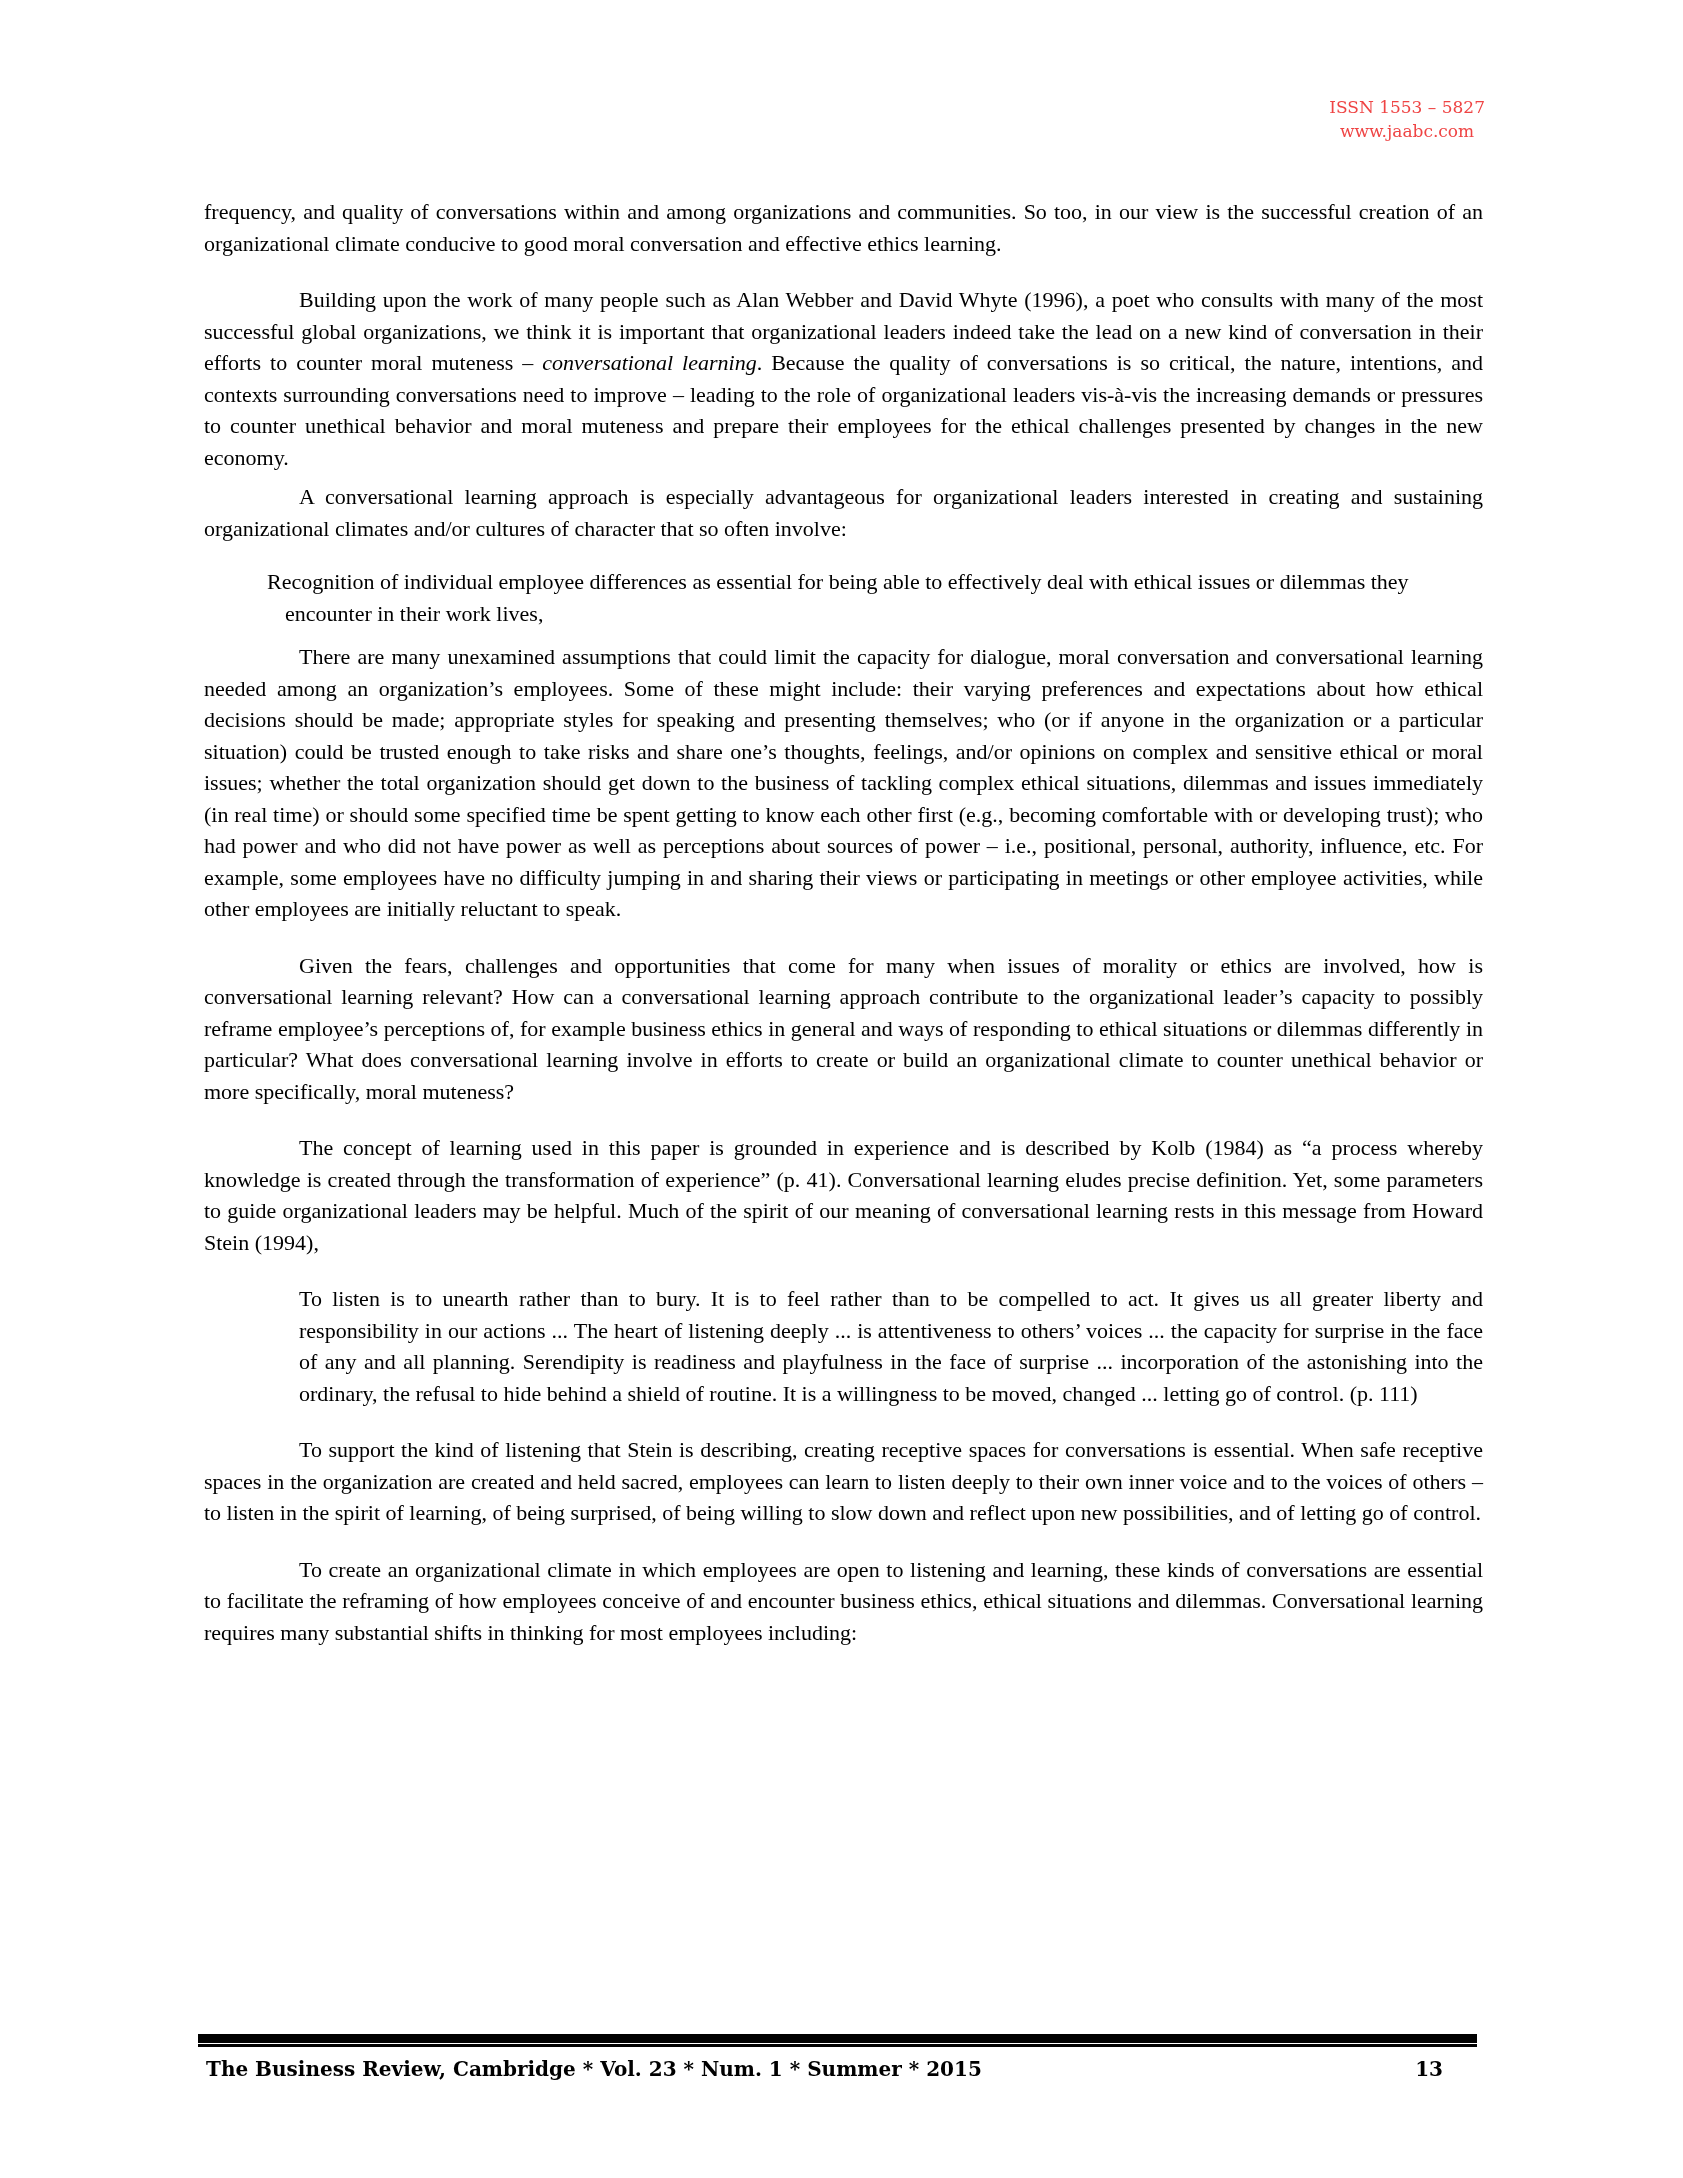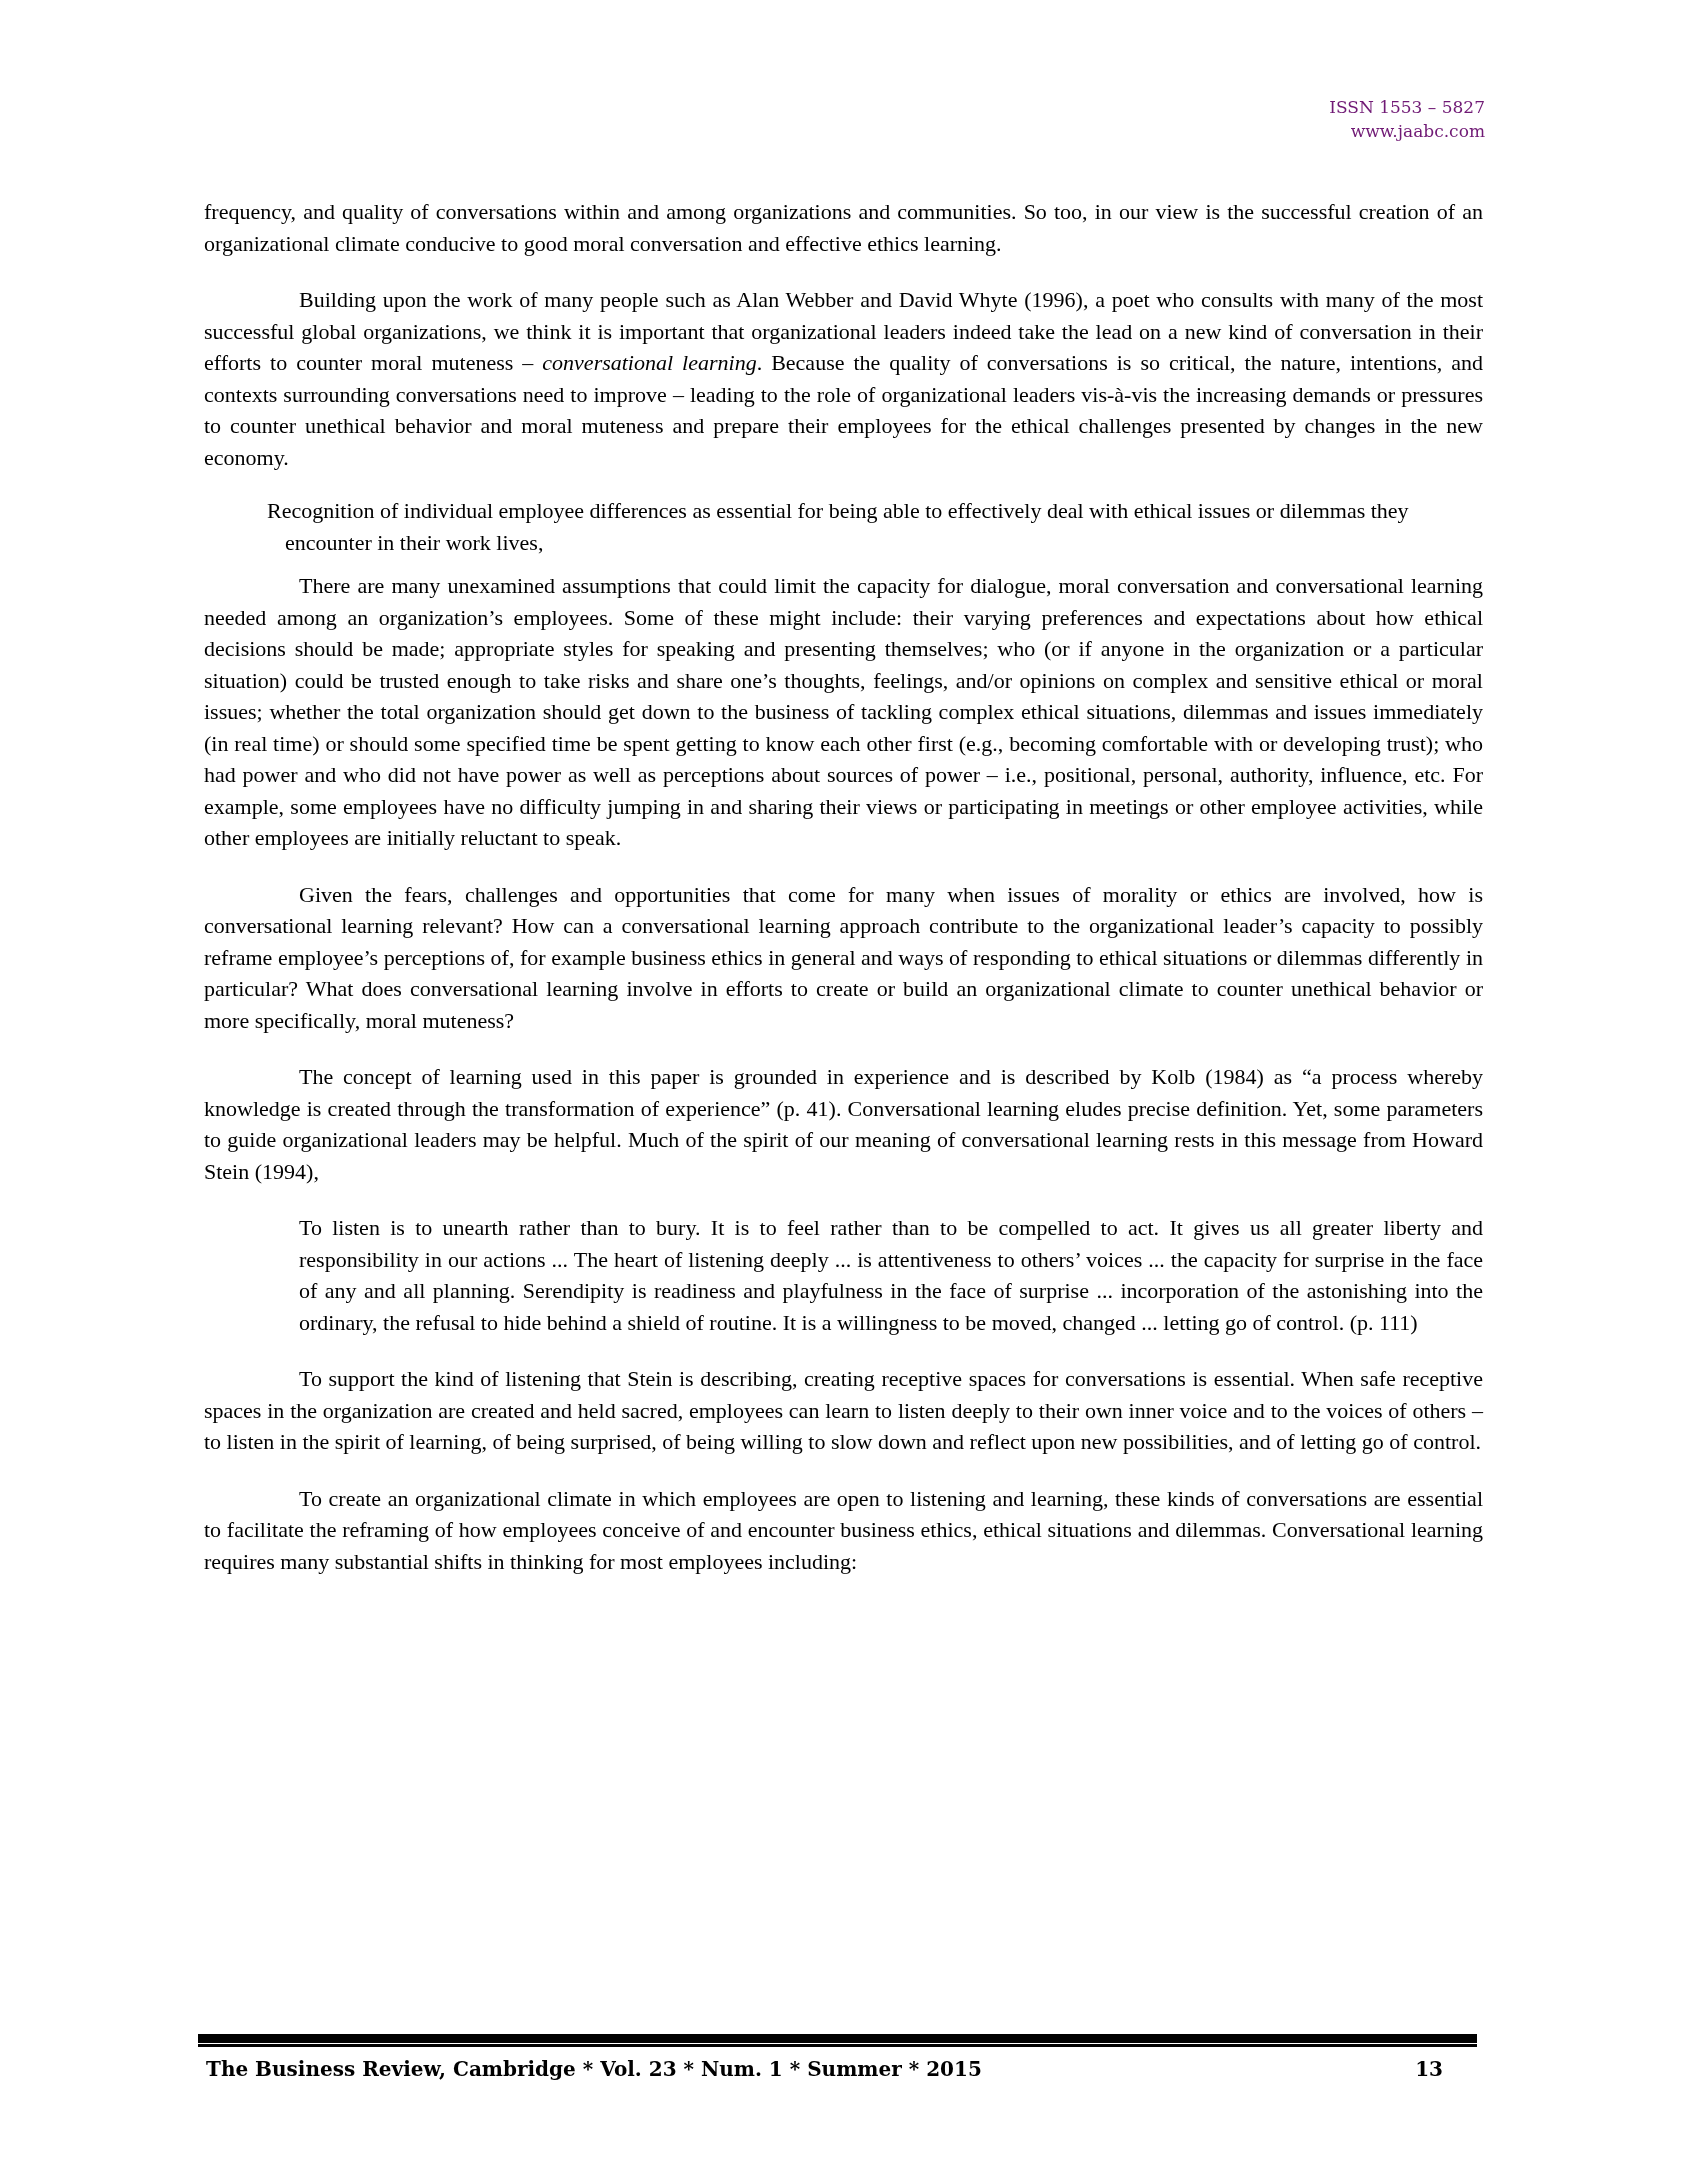--- a/index.html
+++ b/index.html
@@ -1,19 +1,19 @@
 <!DOCTYPE html>
 <html><head>
   <meta charset="utf-8">
   <style>
     html, body { margin: 0; padding: 0; background: #ffffff; }
     body { width: 1683px; height: 2178px; position: relative; overflow: hidden; color: #000; }
     .header {
-      position: absolute; top: 95px; right: 198px; text-align: right;
-      font-family: "DejaVu Serif", serif; font-size: 17px; line-height: 24px; color: #701a75;
+      position: absolute; top: 95px; right: 198px; text-align: center;
+      font-family: "DejaVu Serif", serif; font-size: 17px; line-height: 24px; color: #ef4444;
     }
     .content {
       position: absolute; left: 204px; top: 196px; width: 1279px;
       font-family: "Liberation Serif", serif; font-size: 22px; line-height: 31.5px;
       text-align: justify;
     }
     .content p { margin: 0; }
     .indent { text-indent: 95px; }
     .gap { margin-top: 25px !important; }
     .gap-sm { margin-top: 8px !important; }
@@ -34,20 +34,21 @@
 <body>
 
 <div class="header">
   <div>ISSN 1553 – 5827</div>
   <div>www.jaabc.com</div>
 </div>
 
 <div class="content">
   <p>frequency, and quality of conversations within and among organizations and communities.  So too, in our view is the successful creation of an organizational climate conducive to good moral conversation and effective ethics learning.</p>
   <p class="indent gap"><span>Building upon the work of many people such as Alan Webber and David Whyte (1996), a poet who consults with many of the most successful global organizations, we think it is important that organizational leaders indeed take the lead on a new kind of conversation in their efforts to counter moral muteness – </span><em>conversational learning</em><span>.  Because the quality of conversations is so critical, the nature, intentions, and contexts surrounding conversations need to improve – leading to the role of organizational leaders vis-à-vis the increasing demands or pressures to counter unethical behavior and moral muteness and prepare their employees for the ethical challenges presented by changes in the new economy.</span></p>
+  <p class="indent gap-sm" style="margin-top:14px">A conversational learning approach is especially advantageous for organizational leaders interested in creating and sustaining organizational climates and/or cultures of character that so often involve:</p>
   <ul class="list">
     <li>Recognition of individual employee differences as essential for being able to effectively deal with ethical issues or dilemmas they encounter in their work lives,</li>
   </ul>
   <p class="indent" style="margin-top:12px">There are many unexamined assumptions that could limit the capacity for dialogue, moral conversation and conversational learning needed among an organization’s employees.  Some of these might include:  their varying preferences and expectations about how ethical decisions should be made; appropriate styles for speaking and presenting themselves; who (or if anyone in the organization or a particular situation) could be trusted enough to take risks and share one’s thoughts, feelings, and/or opinions on complex and sensitive ethical or moral issues; whether the total organization should get down to the business of tackling complex ethical situations, dilemmas and issues immediately (in real time) or should some specified time be spent getting to know each other first (e.g., becoming comfortable with or developing trust); who had power and who did not have power as well as perceptions about sources of power – i.e., positional, personal, authority,  influence, etc.  For example, some employees have no difficulty jumping in and sharing their views or participating in meetings or other employee activities, while other employees are initially reluctant to speak.</p>
   <p class="indent gap">Given the fears, challenges and opportunities that come for many when issues of morality or ethics are involved, how is conversational learning relevant?  How can a conversational learning approach contribute to the organizational leader’s capacity to possibly reframe employee’s perceptions of, for example business ethics in general and ways of responding to ethical situations or dilemmas differently in particular?  What does conversational learning involve in efforts to create or build an organizational climate to counter unethical behavior or more specifically, moral muteness?</p>
   <p class="indent gap">The concept of learning used in this paper is grounded in experience and is described by Kolb (1984) as “a process whereby knowledge is created through the transformation of experience” (p. 41).  Conversational learning eludes precise definition.  Yet, some parameters to guide organizational leaders may be helpful.  Much of the spirit of our meaning of conversational learning rests in this message from Howard Stein (1994),</p>
   <p class="quote">To listen is to unearth rather than to bury.  It is to feel rather than to be compelled to act.  It gives us all greater liberty and responsibility in our actions ... The heart of listening deeply ... is attentiveness to others’ voices ... the capacity for surprise in the face of any and all planning.  Serendipity is readiness and playfulness in the face of surprise ...  incorporation of the astonishing into the ordinary, the refusal to hide behind a shield of routine.  It is a willingness to be moved, changed ...  letting go of control. (p. 111)</p>
   <p class="indent gap">To support the kind of listening that Stein is describing, creating receptive spaces for conversations is essential.  When safe receptive spaces in the organization are created and held sacred, employees can learn to listen deeply to their own inner voice and to the voices of others – to listen in the spirit of learning, of being surprised, of being willing to slow down and reflect upon new possibilities, and of letting go of control.</p>
   <p class="indent gap">To create an organizational climate in which employees are open to listening and learning, these kinds of conversations are essential to facilitate the reframing of how employees conceive of and encounter business ethics, ethical situations and dilemmas.  Conversational learning requires many substantial shifts in thinking for most employees including:</p>
 </div>

